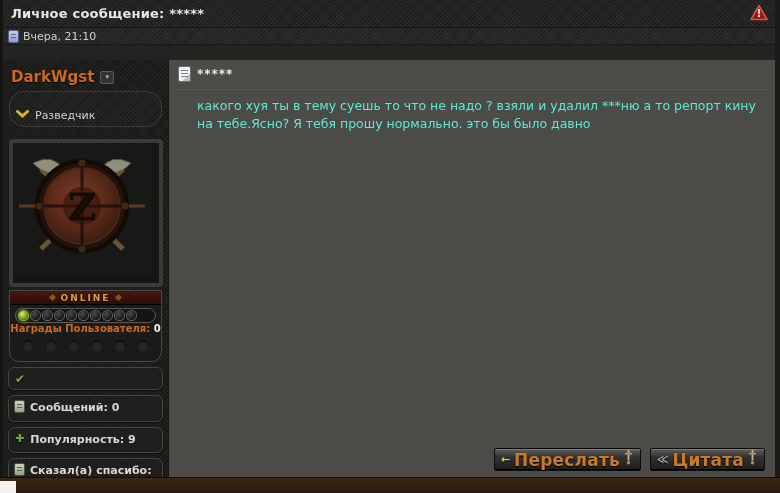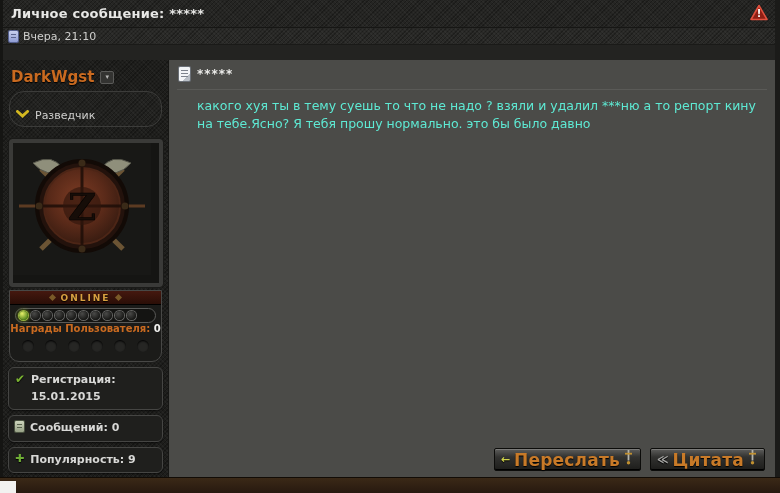--- a/index.html
+++ b/index.html
@@ -234,21 +234,20 @@
           <span class="slot"></span>
           <span class="slot"></span>
           <span class="slot"></span>
           <span class="slot"></span>
           <span class="slot"></span>
         </div>
       </div>
 
       <div class="stat-box">
         <span class="st-ic ic-check">✔</span>
-        <span>Регистрация: 15.01.2015</span>
       </div>
       <div class="stat-box">
         <span class="st-ic page-sm"></span>
         <span>Сообщений: 0</span>
       </div>
       <div class="stat-box">
         <span class="st-ic ic-plus">✚</span>
         <span>Популярность: 9</span>
       </div>
       <div class="stat-box">

